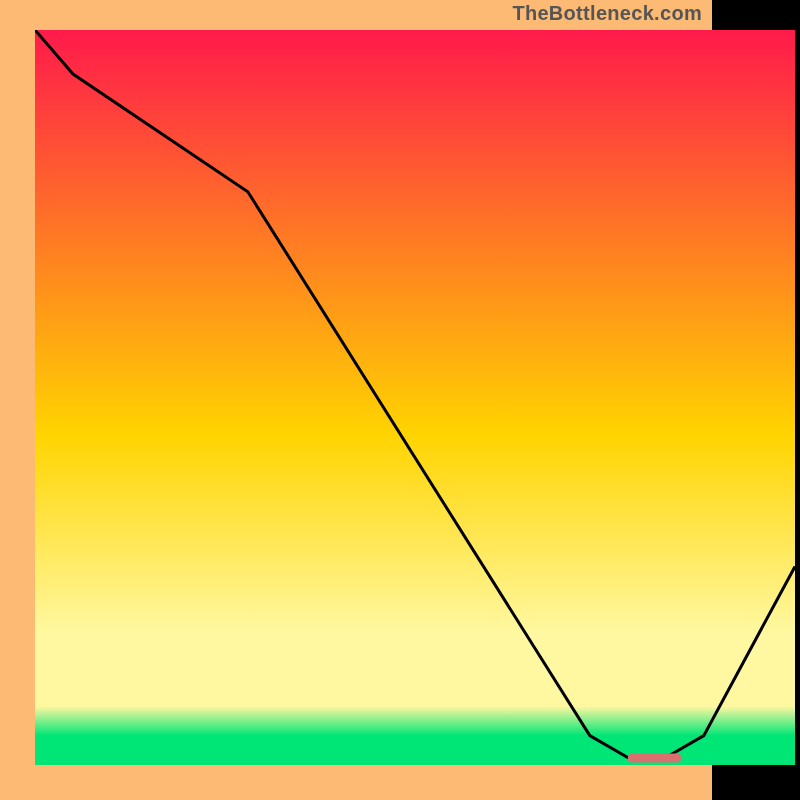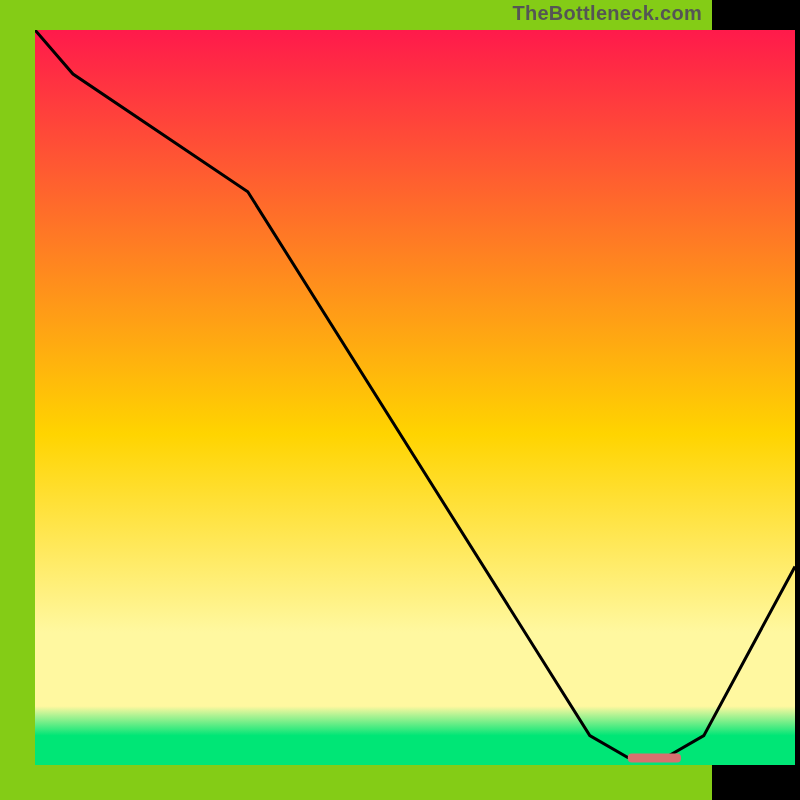--- a/index.html
+++ b/index.html
@@ -8,21 +8,21 @@
     width: 800px;
     height: 800px;
     background: #000;
     overflow: hidden;
     font-family: Arial, Helvetica, sans-serif;
   }
   .frame {
     position: relative;
     width: 712px;
     height: 800px;
-    background: #84cc16;
+    background: #fdba74;
   }
   .watermark {
     position: absolute;
     top: 2px;
     right: 10px;
     color: #555;
     font-size: 20px;
     font-weight: bold;
     letter-spacing: 0.3px;
     z-index: 5;

